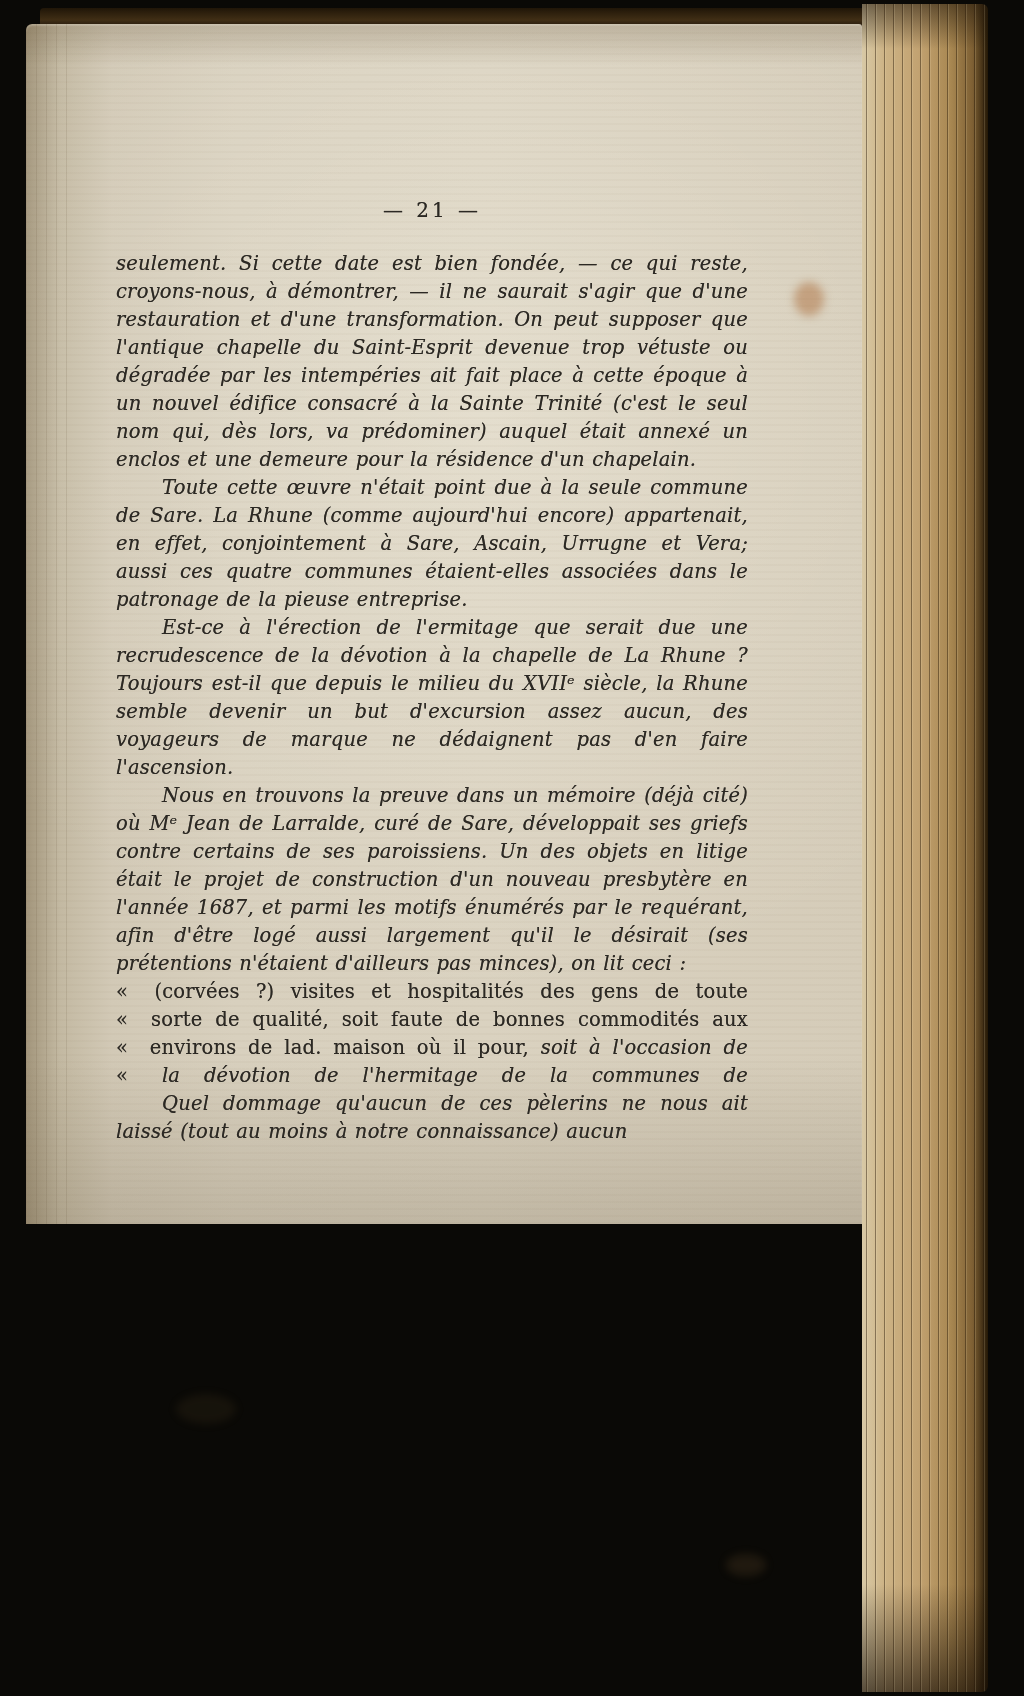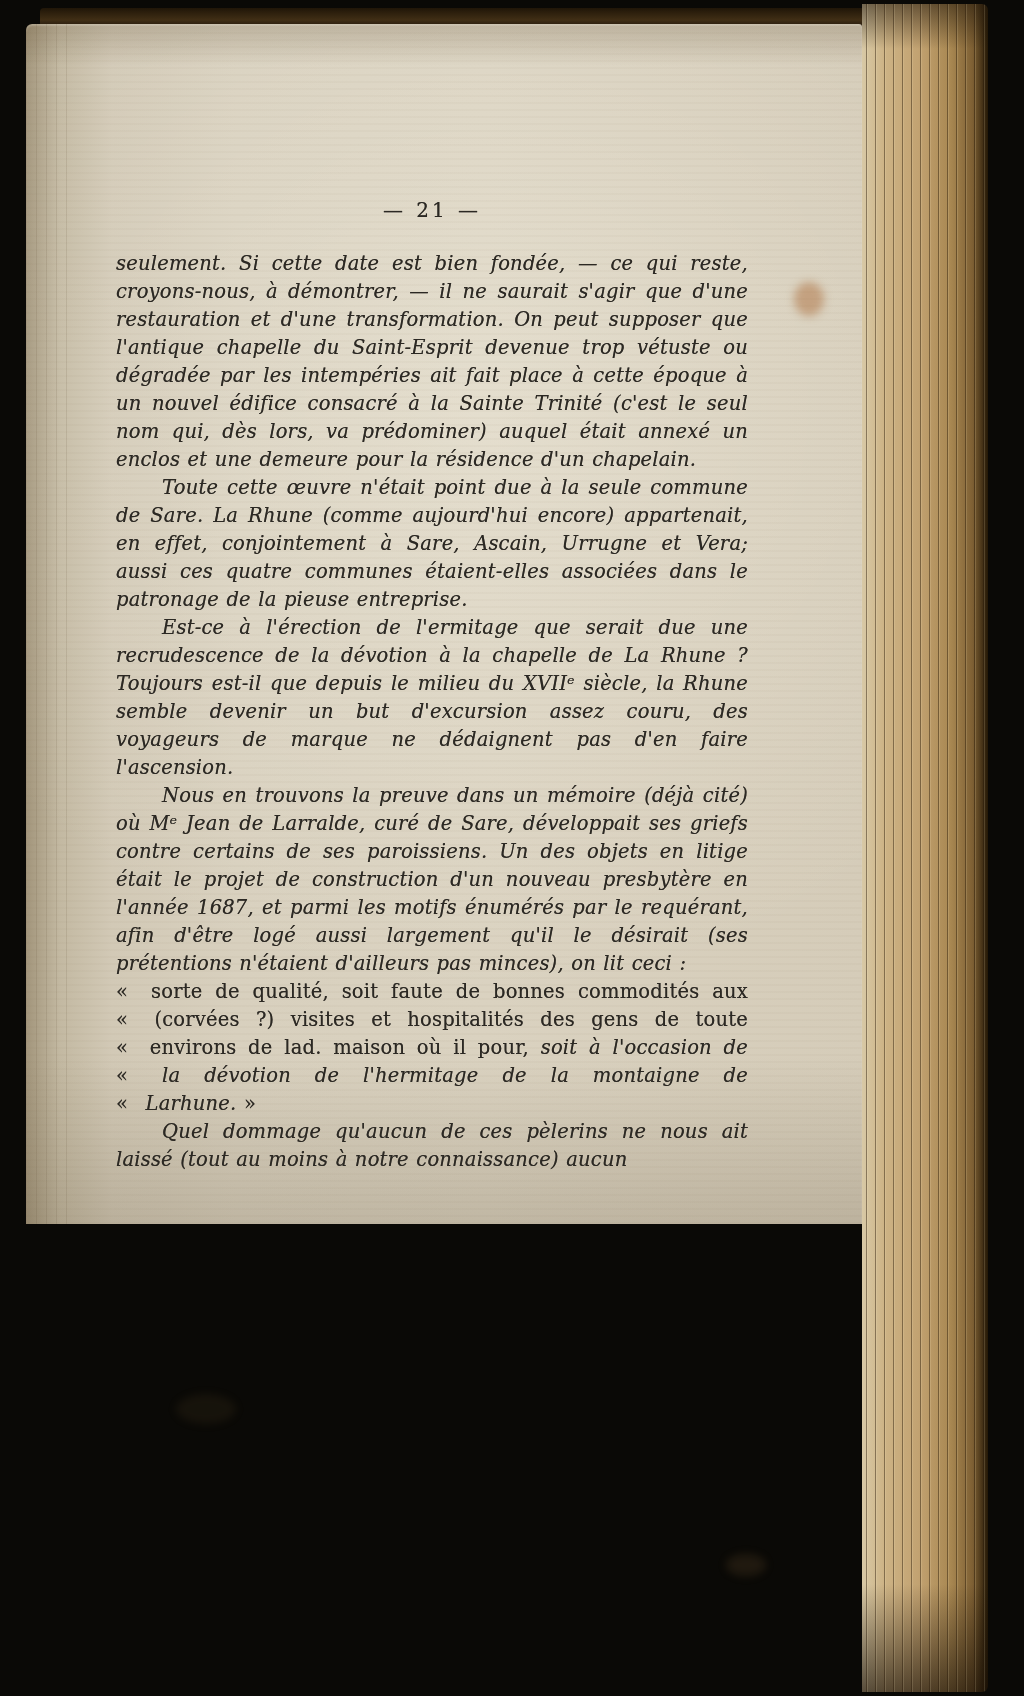--- a/index.html
+++ b/index.html
@@ -99,29 +99,28 @@
     <div class="spot s2"></div>
     <div class="spot s3"></div>
 
     <div class="text-block">
       <div class="page-number">— 21 —</div>
 
       <p class="para">seulement. Si cette date est bien fondée, — ce qui reste, croyons-nous, à démontrer, — il ne saurait s'agir que d'une restauration et d'une transformation. On peut supposer que l'antique chapelle du Saint-Esprit devenue trop vétuste ou dégradée par les intempéries ait fait place à cette époque à un nouvel édifice consacré à la Sainte Trinité (c'est le seul nom qui, dès lors, va prédominer) auquel était annexé un enclos et une demeure pour la résidence d'un chapelain.</p>
 
       <p class="para ind">Toute cette œuvre n'était point due à la seule commune de Sare. La Rhune (comme aujourd'hui encore) appartenait, en effet, conjointement à Sare, Ascain, Urrugne et Vera; aussi ces quatre communes étaient-elles associées dans le patronage de la pieuse entreprise.</p>
 
-      <p class="para ind">Est-ce à l'érection de l'ermitage que serait due une recrudescence de la dévotion à la chapelle de La Rhune ? Toujours est-il que depuis le milieu du XVIIᵉ siècle, la Rhune semble devenir un but d'excursion assez couru, des voyageurs de marque ne dédaignent pas d'en faire l'ascension.</p>
+      <p class="para ind">Est-ce à l'érection de l'ermitage que serait due une recrudescence de la dévotion à la chapelle de La Rhune ? Toujours est-il que depuis le milieu du XVIIᵉ siècle, la Rhune semble devenir un but d'excursion assez aucun, des voyageurs de marque ne dédaignent pas d'en faire l'ascension.</p>
 
       <p class="para ind">Nous en trouvons la preuve dans un mémoire (déjà cité) où Mᵉ Jean de Larralde, curé de Sare, développait ses griefs contre certains de ses paroissiens. Un des objets en litige était le projet de construction d'un nouveau presbytère en l'année 1687, et parmi les motifs énumérés par le requérant, afin d'être logé aussi largement qu'il le désirait (ses prétentions n'étaient d'ailleurs pas minces), on lit ceci :</p>
 
       <blockquote class="quote">
+        <div class="qline jlast"><span class="qmark">«</span> <span>(corvées ?) visites et hospitalités des gens de toute</span> <em class="qital"></em><span></span></div>
         <div class="qline jlast"><span class="qmark">«</span> <span>sorte de qualité, soit faute de bonnes commodités aux</span> <em class="qital"></em><span></span></div>
-        <div class="qline jlast"><span class="qmark">«</span> <span>(corvées ?) visites et hospitalités des gens de toute</span> <em class="qital"></em><span></span></div>
         <div class="qline jlast"><span class="qmark">«</span> <span>environs de lad. maison où il pour,</span> <em class="qital">soit à l'occasion de</em><span></span></div>
-        <div class="qline jlast"><span class="qmark">«</span> <span></span> <em class="qital">la dévotion de l'hermitage de la montaigne de</em><span></span></div>
-        <div class="qline"><span class="qmark">«</span> <span></span><em class="qital">Larhune.</em> <span>»</span></div>
+        <div class="qline jlast"><span class="qmark">«</span> <span></span> <em class="qital">la dévotion de l'hermitage de la communes de</em><span></span></div>
       </blockquote>
 
       <p class="para ind">Quel dommage qu'aucun de ces pèlerins ne nous ait laissé (tout au moins à notre connaissance) aucun</p>
     </div>
   </main>
 
 </div>
 
 </body></html>

